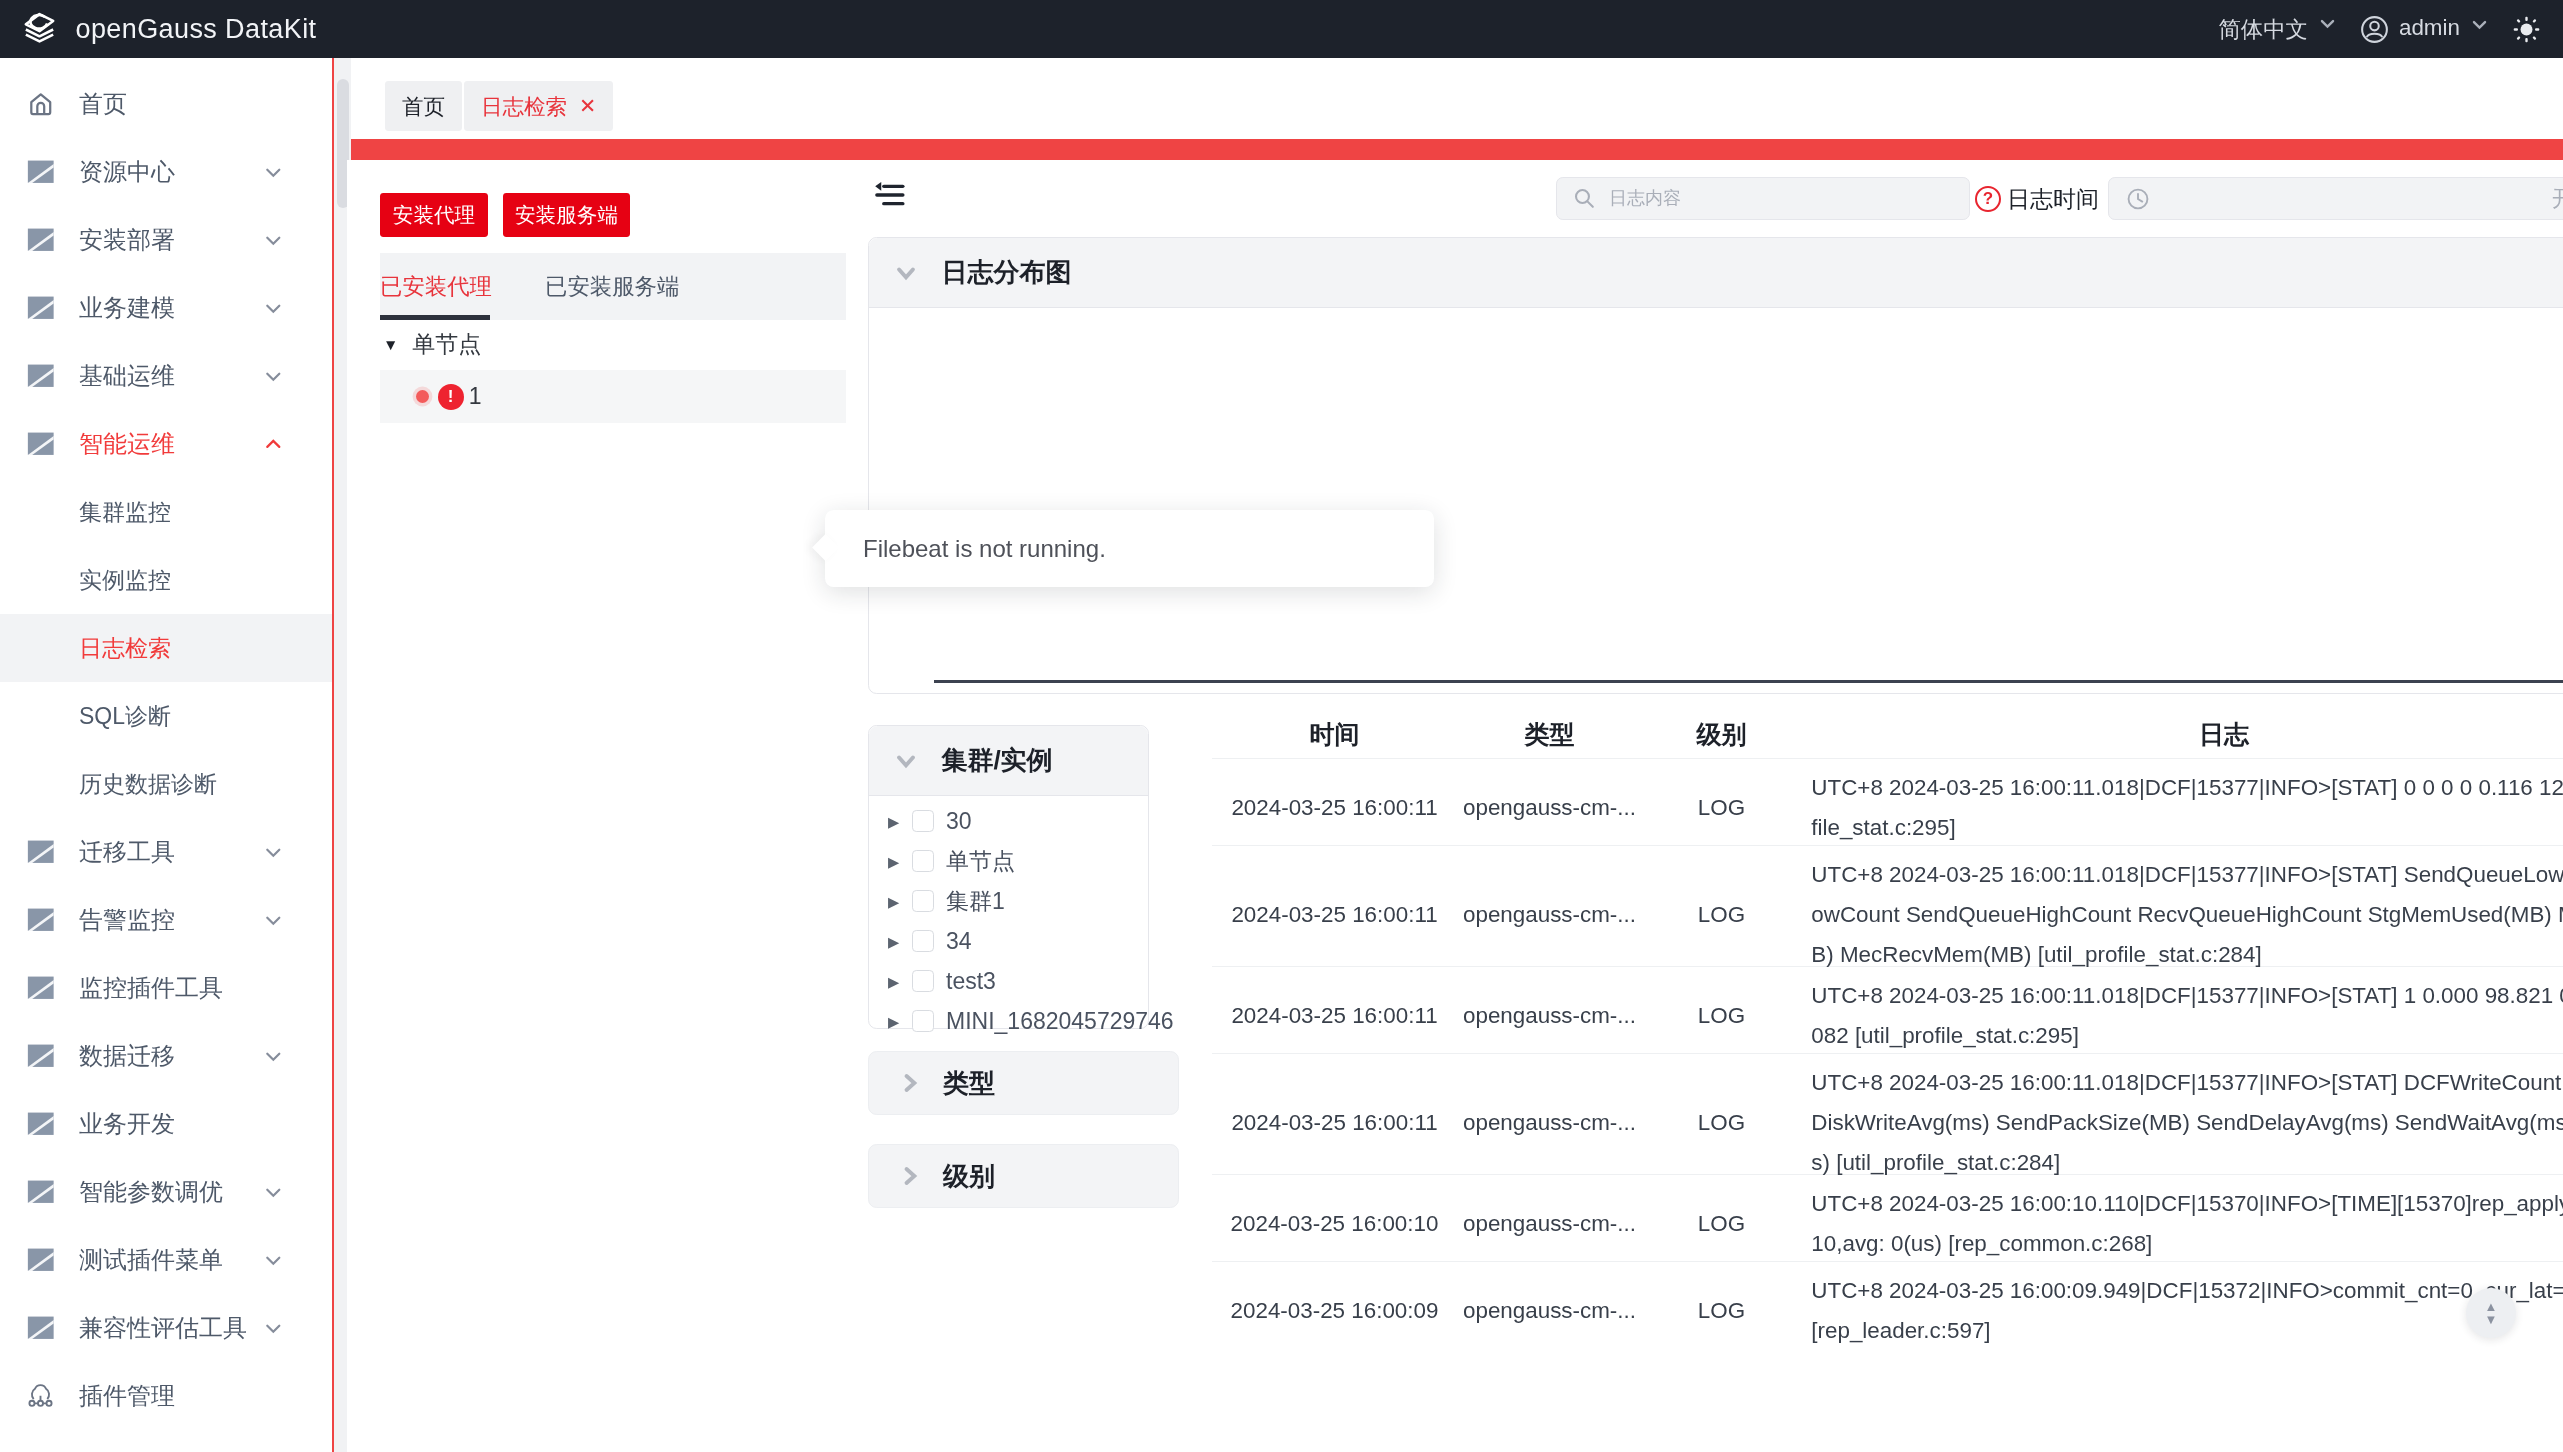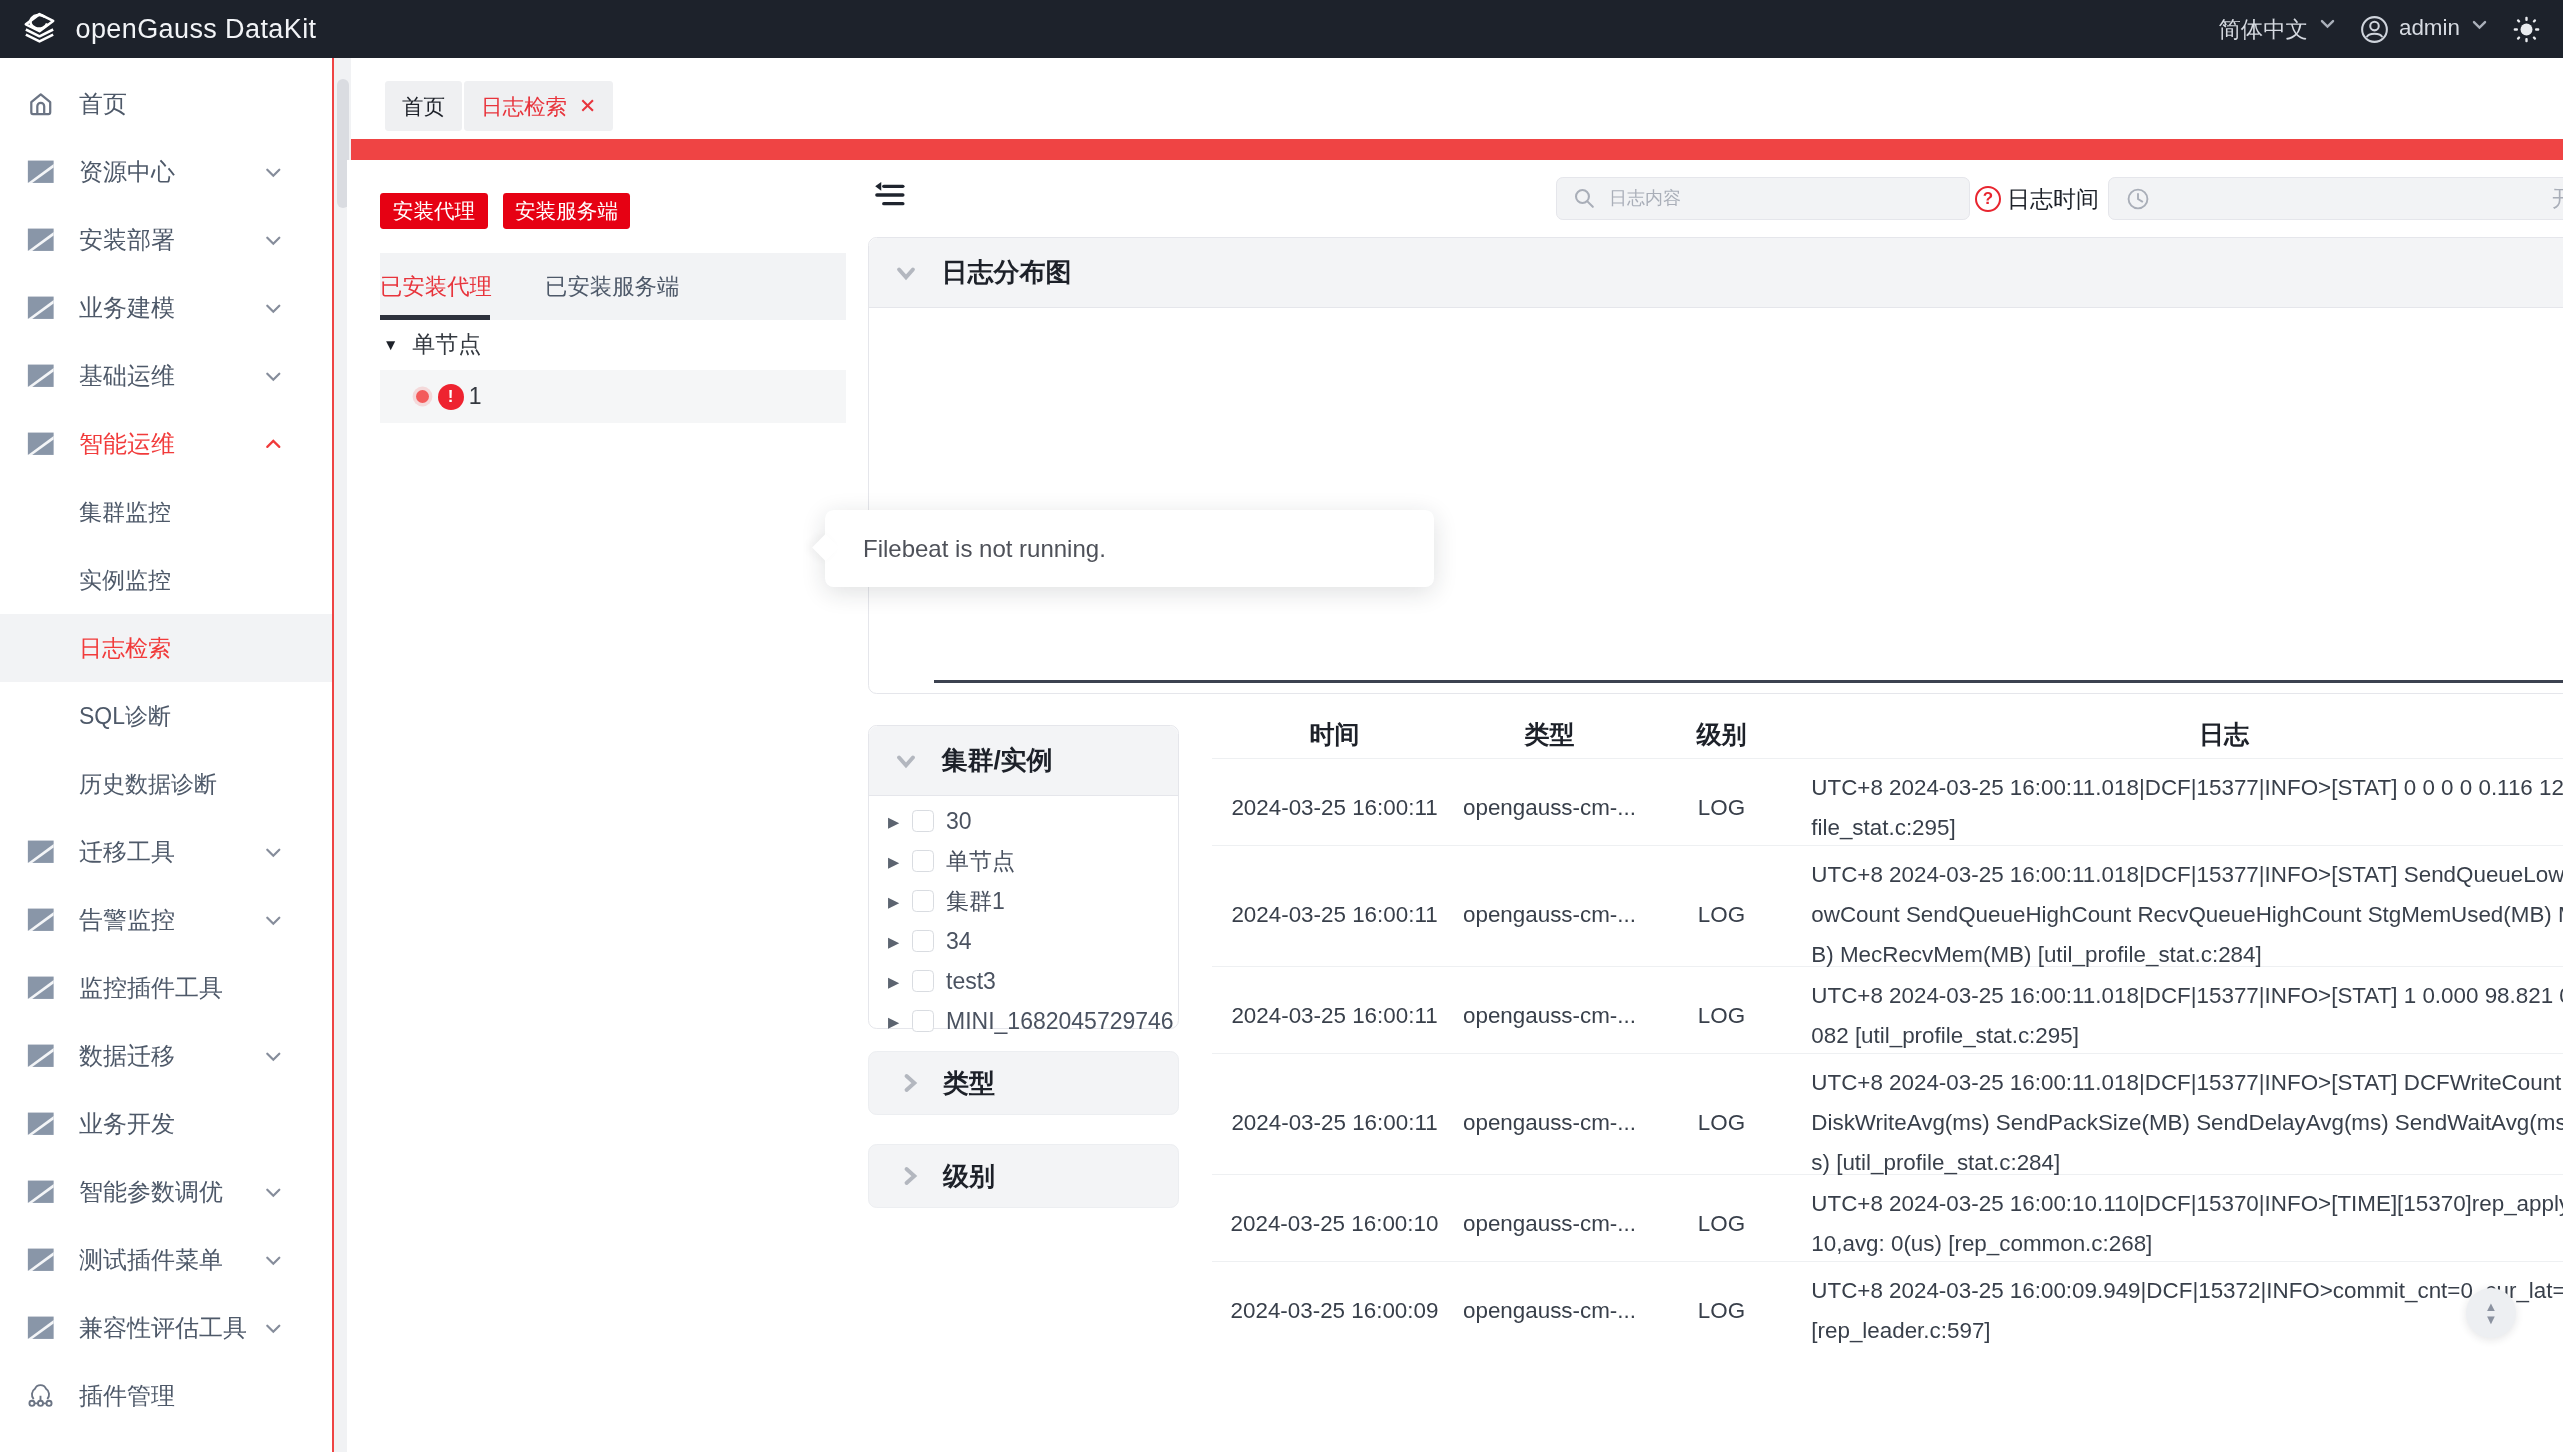--- a/index.html
+++ b/index.html
@@ -27,21 +27,21 @@
   .side-scroll{position:absolute;left:334px;top:58px;width:17px;height:1394px;background:#f1f2f4;}
   .side-thumb{position:absolute;left:2.6px;top:20.6px;width:12px;height:129px;background:#dadce1;border-radius:6px;}
   
   .tabs-row{position:absolute;left:351px;top:58px;width:2212px;height:81px;background:#ffffff;}
   .chip{position:absolute;top:23px;height:50px;background:#eff0f2;border-radius:3.4px;display:flex;align-items:center;
         padding:0 17px;font-size:21.5px;color:#1d2129;cursor:pointer;box-sizing:border-box;}
   .chip.current{color:#e8343c;gap:12px;}
   .chip .close{color:#e8343c;font-size:20.6px;}
   .card{position:absolute;left:347px;top:160px;width:2216px;height:1292px;background:#ffffff;}
   
-  .btn{position:absolute;height:36px;background:#e60113;color:#ffffff;border:none;border-radius:3.4px;
+  .btn{position:absolute;height:44px;background:#e60113;color:#ffffff;border:none;border-radius:3.4px;
        font-size:20.6px;font-family:inherit;display:flex;align-items:center;justify-content:center;cursor:pointer;}
   .ag-tabbar{position:absolute;left:33px;top:93px;width:466px;height:67px;background:#f2f3f5;}
   .ag-tab1{position:absolute;left:0;top:0;height:67px;display:flex;align-items:center;font-size:22.4px;color:#e8343c;cursor:pointer;}
   .ag-tab2{position:absolute;left:165px;top:0;height:67px;display:flex;align-items:center;font-size:22.4px;color:#4e5969;cursor:pointer;}
   .ag-underline{position:absolute;left:0;bottom:0;width:110px;height:5.2px;background:#2d313c;}
   .tree-root{position:absolute;left:36px;top:169px;display:flex;align-items:center;gap:13.8px;font-size:23px;color:#33383f;cursor:pointer;}
   .tree-root .tri{font-size:15.5px;color:#1d2129;}
   .tree-child{position:absolute;left:33px;top:210px;width:466px;height:53px;background:#f5f6f7;display:flex;align-items:center;cursor:pointer;}
   .dot{width:13px;height:13px;border-radius:50%;background:#f35b5b;box-shadow:0 0 0 3.4px rgba(243,91,91,.18);margin-left:36px;}
   .badge{width:26px;height:26px;border-radius:50%;background:#ee2330;color:#fff;font-size:17px;font-weight:bold;
@@ -63,21 +63,21 @@
   .clock{margin:0 0 0 17px;color:#a9aeb8;}
   .ph-start{position:absolute;left:443px;}
   
   .panel{position:absolute;border:0.9px solid #e5e6eb;border-radius:8.6px;background:#ffffff;box-sizing:border-box;}
   .panel-head{height:69px;background:#f3f4f6;border-bottom:0.9px solid #e5e6eb;border-radius:8.6px 8.6px 0 0;
               display:flex;align-items:center;cursor:pointer;}
   .panel-head .p-chev{margin:0 22.4px 0 24px;color:#b3b7bf;}
   .panel-head .p-title{font-size:26px;font-weight:bold;color:#1d2129;}
   .chart-panel{left:521px;top:77px;width:1720px;height:457px;}
   .axis-line{position:absolute;left:65px;bottom:10.3px;width:1642px;height:2.6px;background:#3c4250;}
-  .cluster-panel{left:521px;top:565px;width:311px;height:304px;}
+  .cluster-panel{left:521px;top:565px;width:281px;height:304px;}
   .tree-row{height:40px;display:flex;align-items:center;position:relative;cursor:pointer;}
   .tree-row .tri{position:absolute;left:19px;font-size:14.6px;color:#5c6470;}
   .tree-row .cb{position:absolute;left:43px;width:21.5px;height:21.5px;border:1.7px solid #d9dce1;border-radius:4.3px;background:#fff;box-sizing:border-box;}
   .tree-row .r-label{position:absolute;left:77px;font-size:23px;color:#4a5260;white-space:nowrap;}
   .mini-panel{height:64px;background:#f3f4f6;border-radius:8.6px;border:0.9px solid #eceef1;box-sizing:border-box;
               display:flex;align-items:center;cursor:pointer;}
   .mini-panel .p-chev{margin:0 20.6px 0 27.5px;color:#b3b7bf;}
   .mini-panel .p-title{font-size:26px;font-weight:bold;color:#1d2129;}
   .type-panel{position:absolute;left:521px;top:891px;width:311px;}
   .level-panel{position:absolute;left:521px;top:984px;width:311px;}

